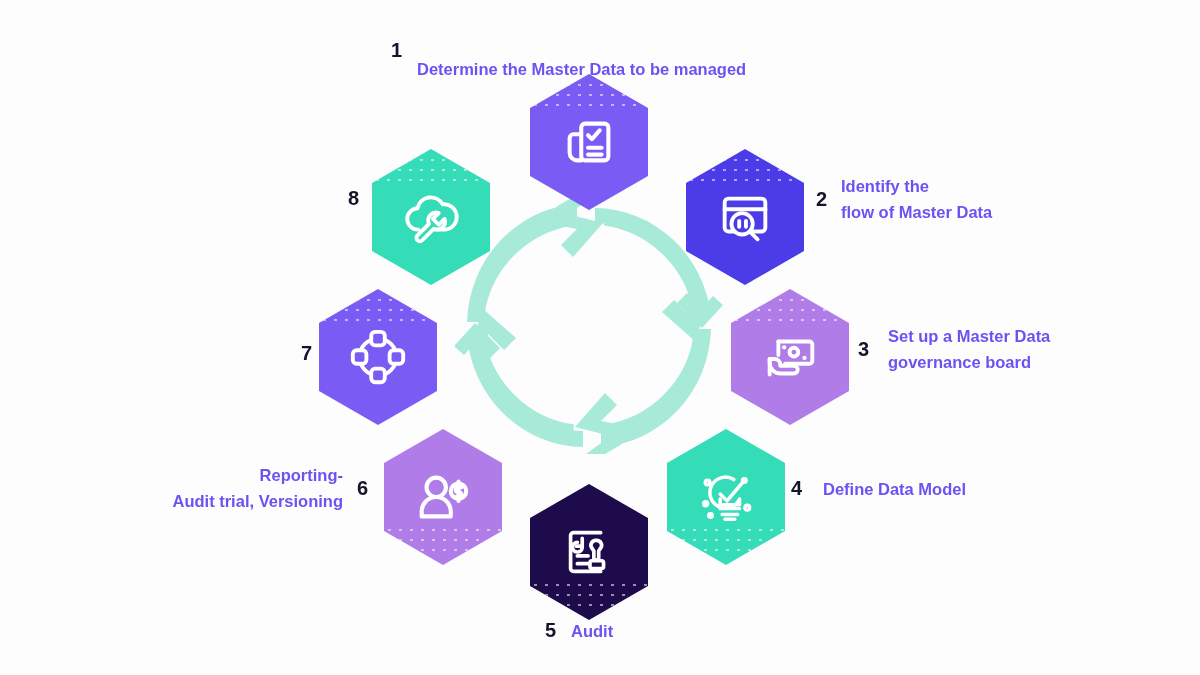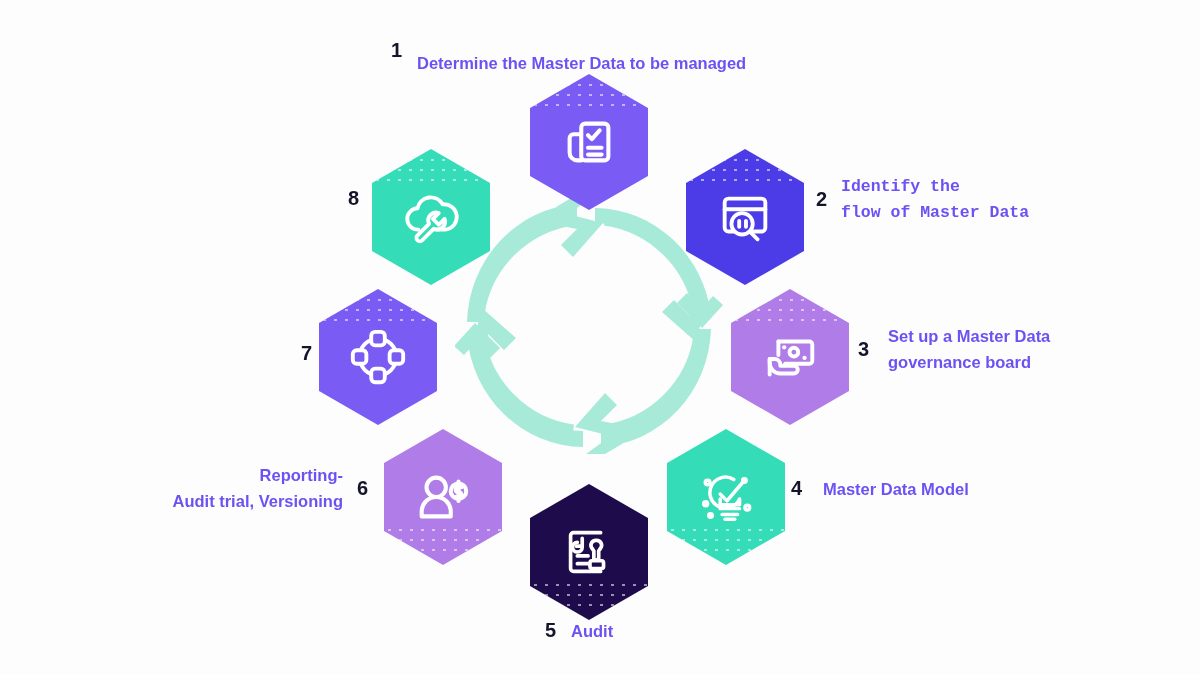--- a/index.html
+++ b/index.html
@@ -121,37 +121,37 @@
       <g fill="none" stroke="#ffffff" stroke-width="4.2" stroke-linecap="round" stroke-linejoin="round">
         <rect x="24" y="13" width="28" height="38" rx="4"></rect>
         <path d="M24 24 H16 a4 4 0 0 0 -4 4 v15 a8 8 0 0 0 8 8 h4"></path>
         <path d="M31 25 l4 4 l8 -9"></path>
         <path d="M31 38 H45"></path>
         <path d="M31 45 H45"></path>
       </g>
     </svg>
   </div>
   <div class="num" style="left:391px; top:40px;">1</div>
-  <div class="lbl right" style="left:417px; top:51px;">Determine the Master Data to be managed</div>
+  <div class="lbl right" style="left:417px; top:57px;">Determine the Master Data to be managed</div>
 
   <div class="hex" style="left:686px; top:149px; background:#4c3ce8;">
     <div class="dots top"></div>
     <svg viewBox="0 0 64 64">
       <g fill="none" stroke="#ffffff" stroke-width="4" stroke-linecap="round" stroke-linejoin="round">
         <rect x="11" y="13" width="42" height="34" rx="4"></rect>
         <path d="M11 24 H53"></path>
         <circle cx="29" cy="39" r="11" fill="#4c3ce8"></circle>
         <path d="M26 36 v6"></path>
         <path d="M33 36 v6"></path>
         <path d="M37 47 l8 8"></path>
       </g>
     </svg>
   </div>
   <div class="num" style="left:816px; top:189px;">2</div>
-  <div class="lbl right" style="left:841px; top:174px;font-family:Liberation Mono, monospace;">Identify the
+  <div class="lbl right" style="left:841px; top:174px;">Identify the
 flow of Master Data</div>
 
   <div class="hex" style="left:731px; top:289px; background:#b07de8;">
     <div class="dots top"></div>
     <svg viewBox="0 0 64 64">
       <g fill="none" stroke="#ffffff" stroke-width="4" stroke-linecap="round" stroke-linejoin="round">
         <path d="M20 16 H52 a3 3 0 0 1 3 3 v17 a3 3 0 0 1 -3 3 H27"></path>
         <path d="M20 16 v14"></path>
         <circle cx="26" cy="22" r="2.2" fill="#ffffff" stroke="none"></circle>
         <circle cx="47" cy="33" r="2.2" fill="#ffffff" stroke="none"></circle>
@@ -176,21 +176,21 @@
         <path d="M26 29 l7 7 l17 -20"></path>
         <circle cx="13" cy="17" r="2.4"></circle>
         <circle cx="11" cy="39" r="2"></circle>
         <circle cx="54" cy="43" r="2.4"></circle>
         <circle cx="16" cy="51" r="1.8"></circle>
         <circle cx="51" cy="15" r="1.8"></circle>
       </g>
     </svg>
   </div>
   <div class="num" style="left:791px; top:478px;">4</div>
-  <div class="lbl right" style="left:823px; top:477px;">Master Data Model</div>
+  <div class="lbl right" style="left:823px; top:477px;">Define Data Model</div>
 
   <div class="hex" style="left:530px; top:484px; background:#1e0b4b;">
     <div class="dots bottom"></div>
     <svg viewBox="0 0 64 64">
       <g fill="none" stroke="#ffffff" stroke-width="3.8" stroke-linecap="round" stroke-linejoin="round">
         <path d="M44 12 H16 a3 3 0 0 0 -3 3 v34 a3 3 0 0 0 3 3 h28"></path>
         <path d="M20 22 a5 5 0 1 0 5 5"></path>
         <path d="M25 18 v8 h-6"></path>
         <path d="M20 36 H31"></path>
         <path d="M20 44 H31"></path>

